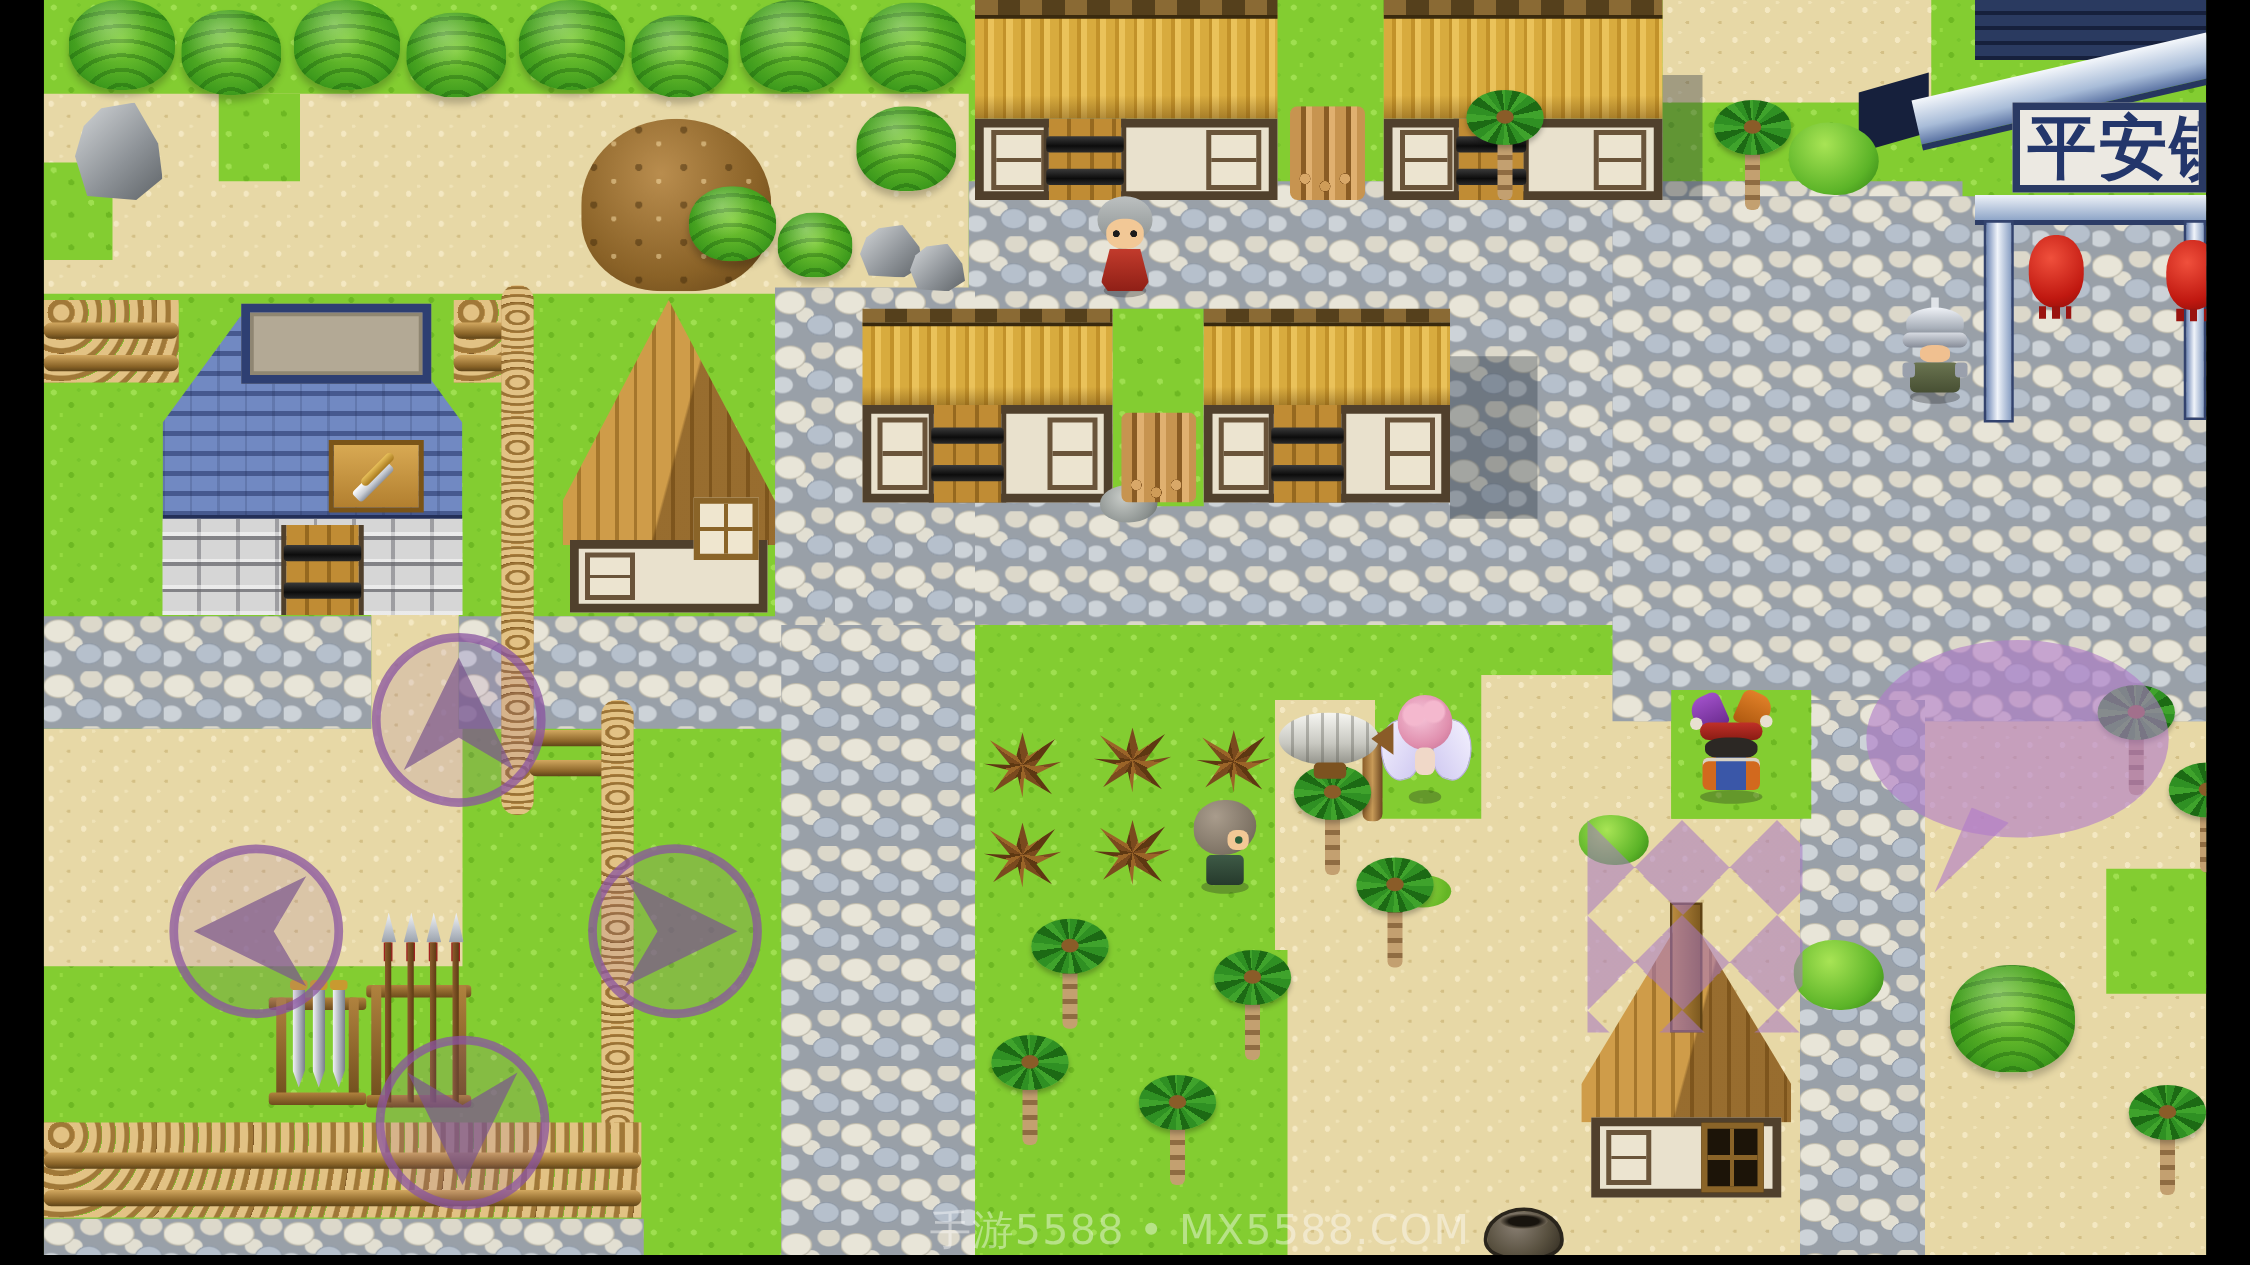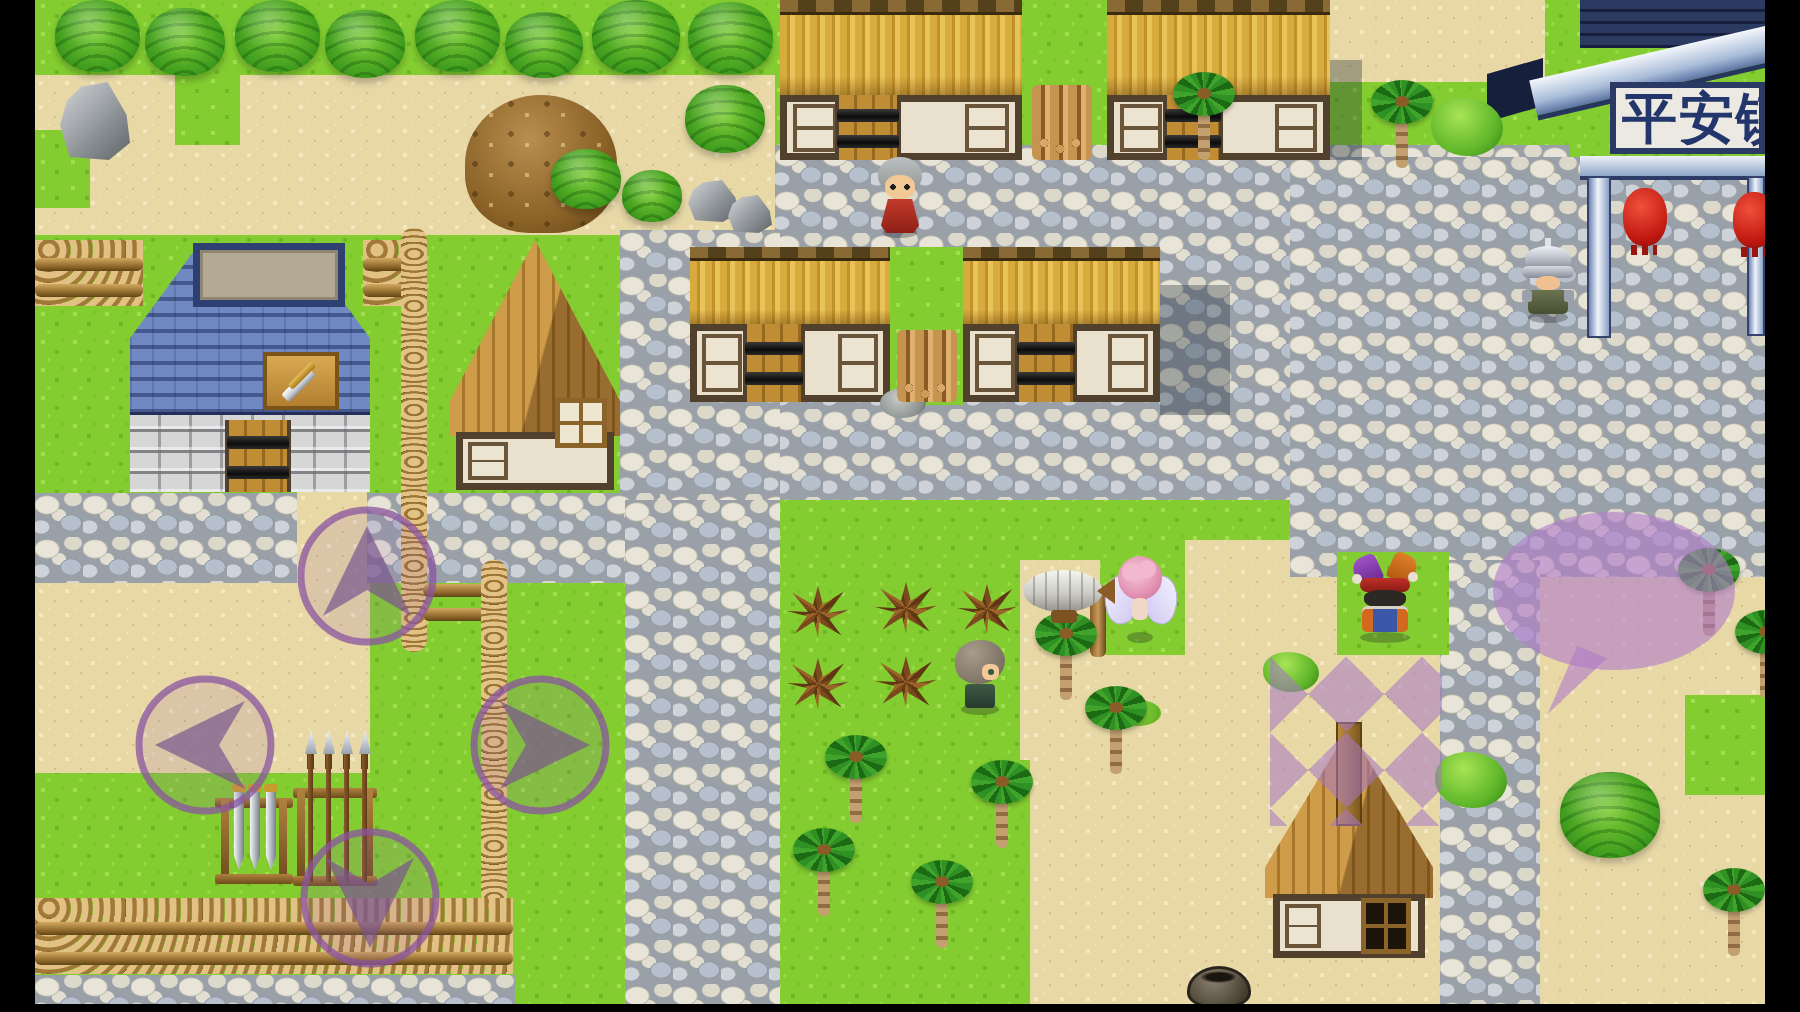--- a/index.html
+++ b/index.html
@@ -520,19 +520,20 @@
       <polygon points="72,22 116,112 72,86 28,112" fill="rgba(122,86,142,0.70)"></polygon>
     </svg>
   </div>
   <div class="abs dpad" style="left:263px;top:826px">
     <svg width="144" height="144" viewBox="0 0 144 144" style="transform:rotate(180deg)">
       <circle cx="72" cy="72" r="66" fill="rgba(150,95,175,0.15)" stroke="rgba(138,84,160,0.75)" stroke-width="7"></circle>
       <polygon points="72,22 116,112 72,86 28,112" fill="rgba(122,86,142,0.70)"></polygon>
     </svg>
   </div>
 
+  <div class="abs watermark" style="left:660px;top:962px;width:530px">手游5588 • MX5588.COM</div>
 
  </div>
 
  <div class="abs" style="left:0;top:0;width:35px;height:1012px;background:#000"></div>
  <div class="abs" style="left:1765px;top:0;width:35px;height:1012px;background:#000"></div>
  <div class="abs" style="left:0;top:1004px;width:1800px;height:8px;background:#000"></div>
 </div>
 
 </body></html>

